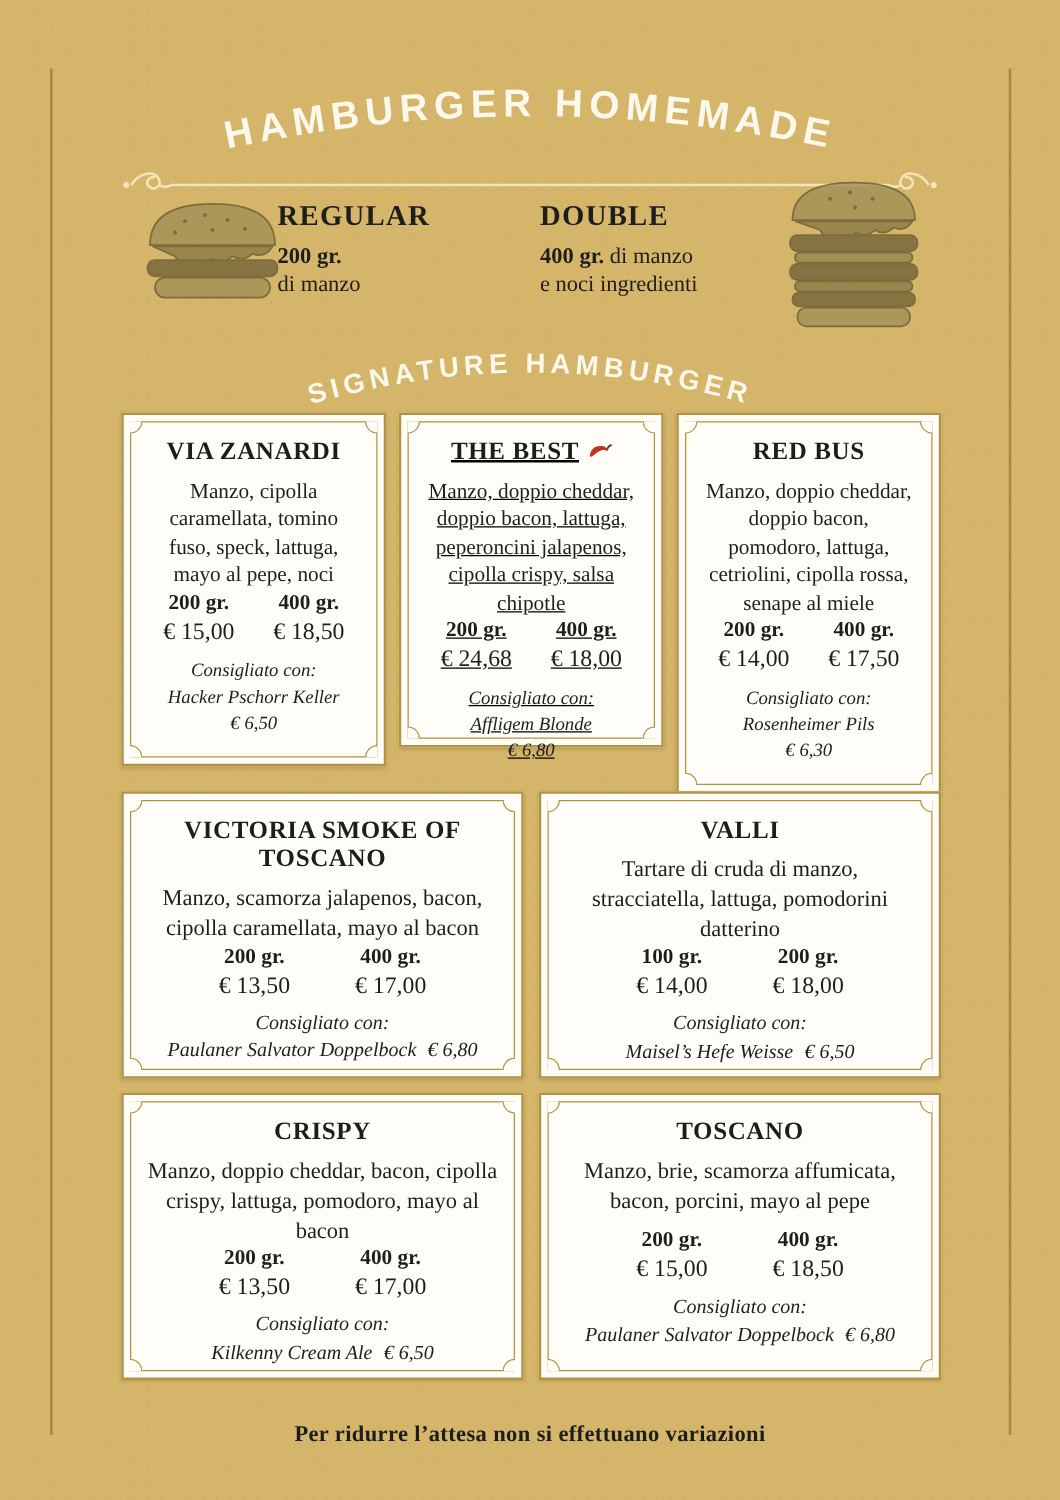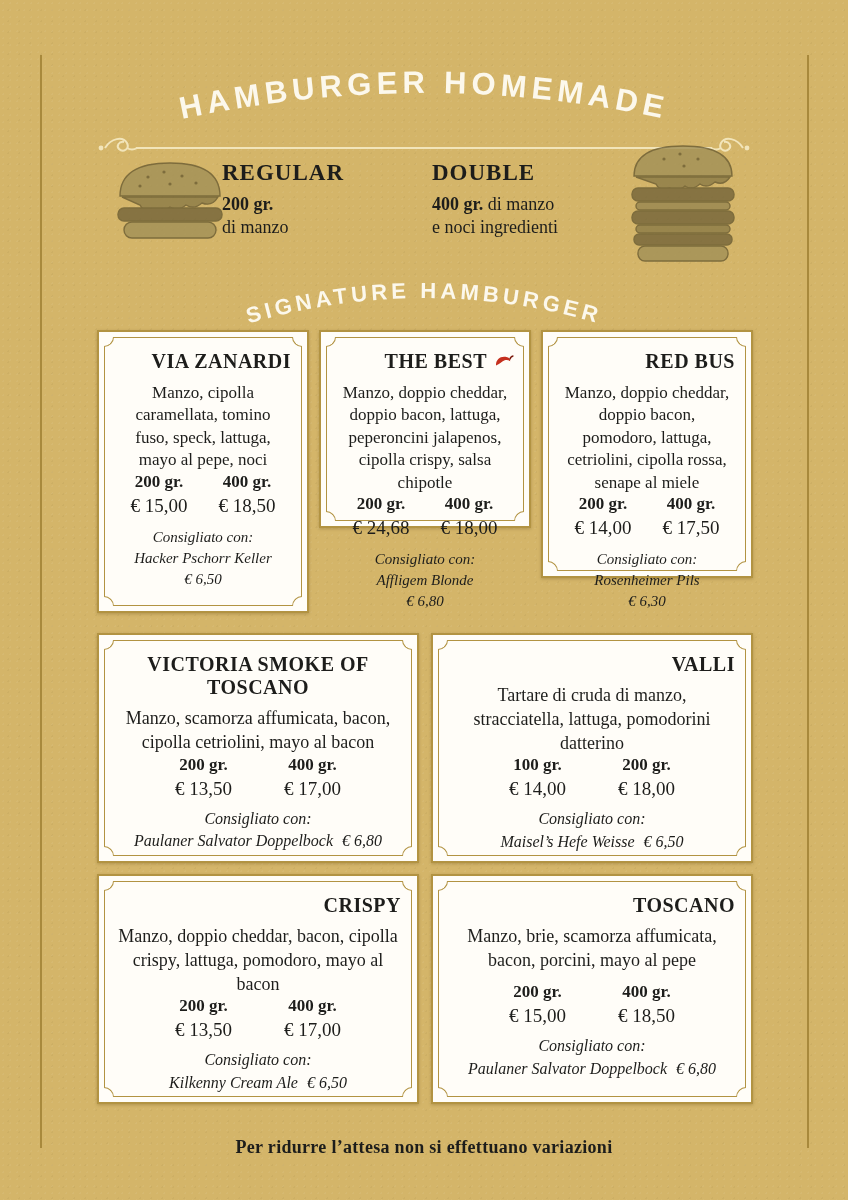--- a/index.html
+++ b/index.html
@@ -57,21 +57,21 @@
   .notch.tr{top:-1px;right:-1px;border-left-width:1px;border-bottom-width:1px;border-bottom-left-radius:100%;}
   .notch.bl{bottom:-1px;left:-1px;border-right-width:1px;border-top-width:1px;border-top-right-radius:100%;}
   .notch.br{bottom:-1px;right:-1px;border-left-width:1px;border-top-width:1px;border-top-left-radius:100%;}
 
   .card-content{
     display:flex;flex-direction:column;height:100%;box-sizing:border-box;
     text-align:center;color:#1d1d1b;padding:10px 10px 12px;
   }
   .card-title{
     margin:2px 0 0;font-size:20px;font-weight:bold;letter-spacing:0.5px;
-    display:flex;align-items:center;justify-content:flex-end;gap:6px;
+    display:flex;align-items:center;justify-content:center;gap:6px;
   }
   .chili{transform:rotate(12deg);margin-top:-2px;}
   .card-desc{margin:9px 2px 0;font-size:17px;line-height:1.32;}
   .card.wide .card-desc{font-size:18px;margin-top:8px;}
   .price-row{display:flex;justify-content:space-around;margin-top:auto;margin-bottom:10px;}
   .card.wide .price-row{padding:0 34px;margin-bottom:8px;}
   .price-weight{font-size:17px;font-weight:bold;}
   .price-value{font-size:19px;margin-top:3px;}
   .pairing{font-style:italic;font-size:15px;line-height:1.4;margin-bottom:4px;}
   .card.wide .pairing{font-size:16px;}
@@ -197,21 +197,21 @@
         </div>
         <div class="pairing">
           <span class="pairing-label">Consigliato con:</span>
           <span class="pairing-name">Hacker Pschorr Keller</span>
           <span class="pairing-price">€ 6,50</span>
         </div>
       </div>
     </div>
   </section>
 
-  <section class="card narrow" style="left:319px;top:330px;width:212px;height:198px;">
+  <section class="card narrow" style="left:319px;top:330px;width:212px;height:268px;text-decoration:underline;">
     <div class="card-inner">
       <span class="notch tl"></span>
         <span class="notch tr"></span>
         <span class="notch bl"></span>
         <span class="notch br"></span>
       <div class="card-content">
         <h3 class="card-title">
             <span>THE BEST</span>
             <svg class="chili" width="20" height="20" viewBox="0 0 24 24">
               <path d="M5,19 C3,13 7,7 14,6.5 C18,6.2 20,8 20.5,10.5 C18.5,9.5 16,9.6 13.8,10.8 C10,13 9,17 5,19 Z" fill="#c5301f"></path>
@@ -231,21 +231,21 @@
         </div>
         <div class="pairing">
           <span class="pairing-label">Consigliato con:</span>
           <span class="pairing-name">Affligem Blonde</span>
           <span class="pairing-price">€ 6,80</span>
         </div>
       </div>
     </div>
   </section>
 
-  <section class="card narrow" style="left:541px;top:330px;width:212px;height:248px;">
+  <section class="card narrow" style="left:541px;top:330px;width:212px;height:305px;">
     <div class="card-inner">
       <span class="notch tl"></span>
         <span class="notch tr"></span>
         <span class="notch bl"></span>
         <span class="notch br"></span>
       <div class="card-content">
         <h3 class="card-title">
             <span>RED BUS</span>
           </h3>
         <p class="card-desc">Manzo, doppio cheddar, doppio bacon, pomodoro, lattuga, cetriolini, cipolla rossa, senape al miele</p>
@@ -271,21 +271,21 @@
   <section class="card wide" style="left:97px;top:633px;width:322px;height:230px;">
     <div class="card-inner">
       <span class="notch tl"></span>
         <span class="notch tr"></span>
         <span class="notch bl"></span>
         <span class="notch br"></span>
       <div class="card-content">
         <h3 class="card-title">
             <span>VICTORIA SMOKE OF TOSCANO</span>
           </h3>
-        <p class="card-desc">Manzo, scamorza affumicata, bacon, cipolla cetriolini, mayo al bacon</p>
+        <p class="card-desc">Manzo, scamorza jalapenos, bacon, cipolla caramellata, mayo al bacon</p>
         <div class="price-row">
           <div class="price-col">
             <div class="price-weight">200 gr.</div>
             <div class="price-value">€ 13,50</div>
           </div>
           <div class="price-col">
             <div class="price-weight">400 gr.</div>
             <div class="price-value">€ 17,00</div>
           </div>
         </div>

